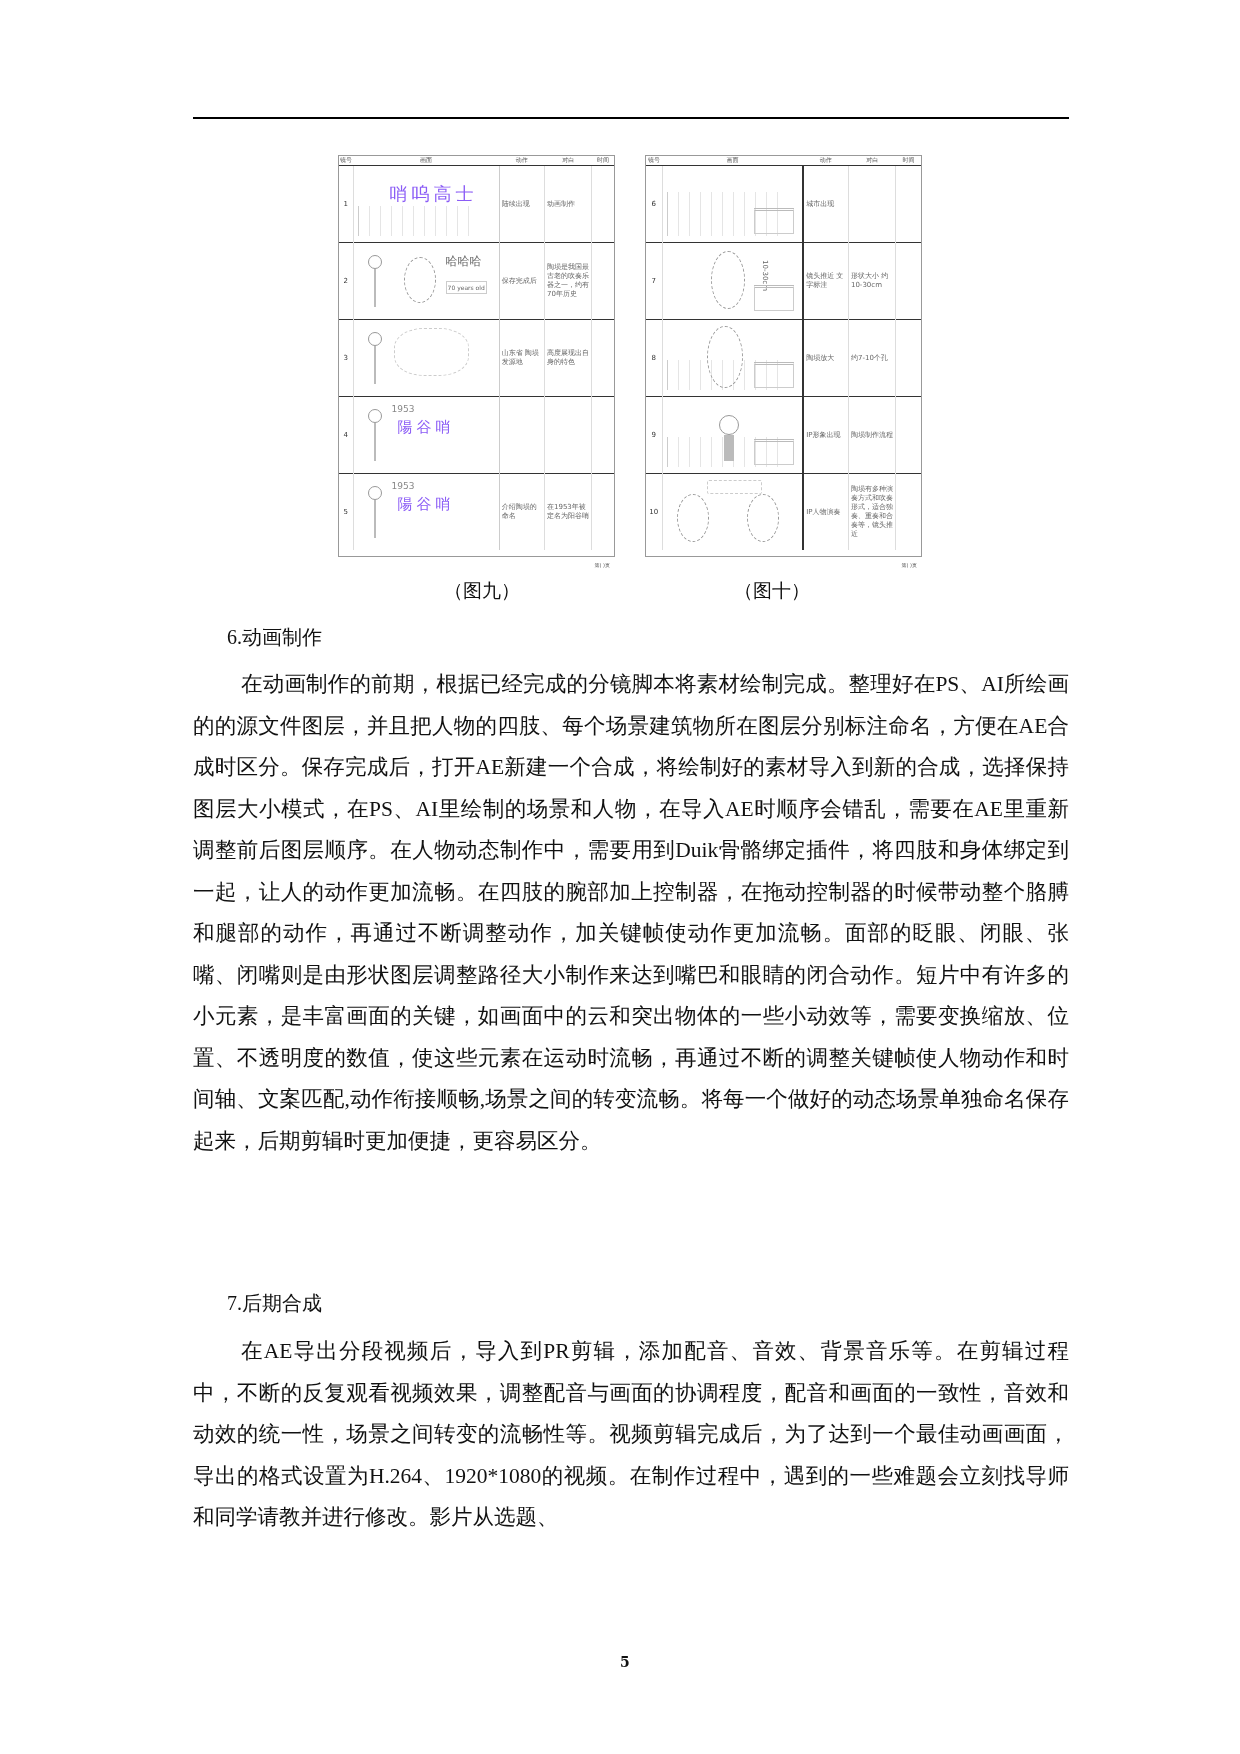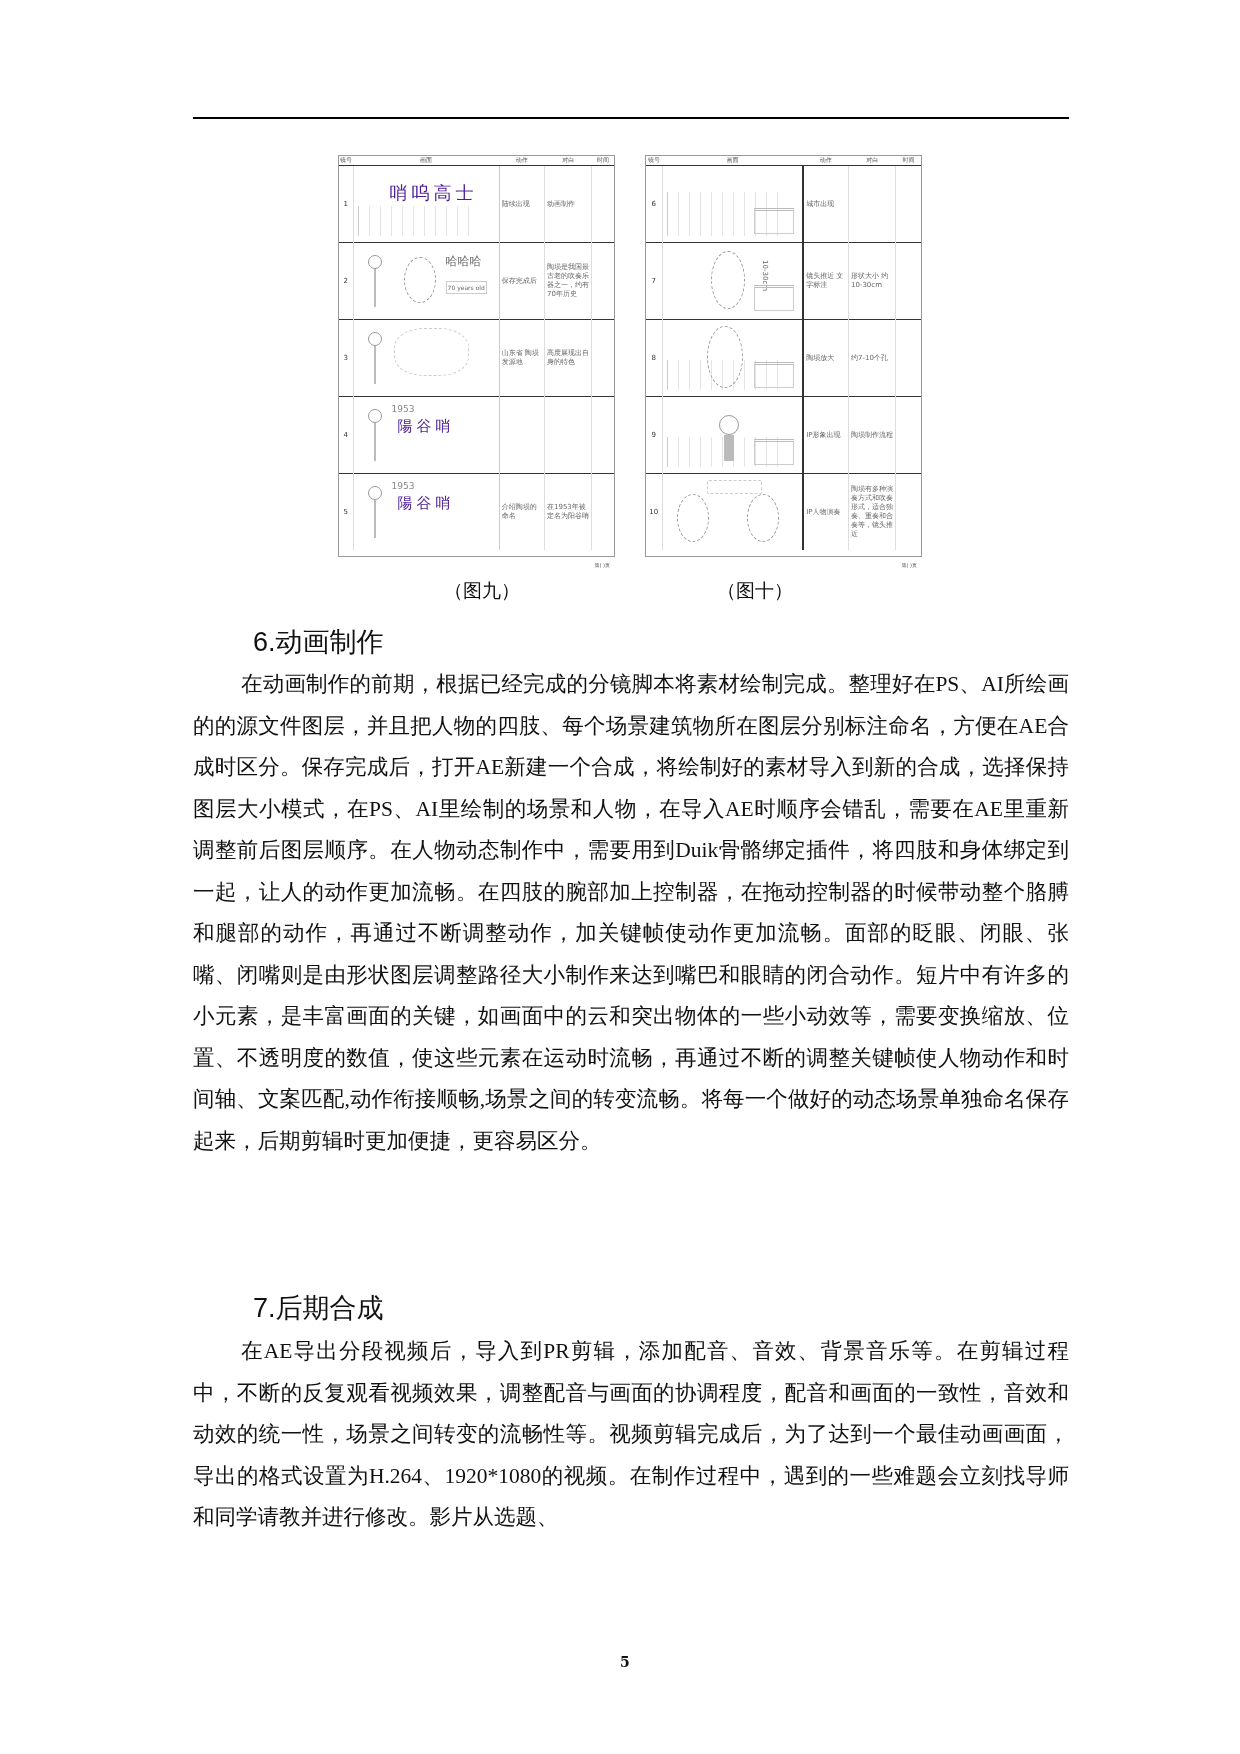--- a/index.html
+++ b/index.html
@@ -10,36 +10,36 @@
   .fig9 { left:338px; top:155px; width:275px; height:400px; }
   .fig10 { left:645px; top:155px; width:275px; height:400px; }
   .sb-table { width:100%; border-collapse:collapse; table-layout:fixed; font-family:"DejaVu Sans", sans-serif; }
   .sb-table th { font-size:6px; font-weight:normal; color:#555; border-bottom:1px solid #333; height:9px; padding:0; text-align:center; }
   .sb-table td { border-top:1px solid #333; font-size:7px; color:#666; vertical-align:middle; padding:0 2px; height:76px; line-height:9px; overflow:hidden; }
   .sb-table td.num { text-align:center; border-right:1px solid #ddd; font-size:7px; color:#333; }
   .sb-table td.pic { border-right:1px solid #ccc; position:relative; }
   .fig10 .sb-table td.pic { border-right:2px solid #333; }
   .sb-table td.act, .sb-table td.dlg { border-right:1px solid #ddd; }
   .sketch { position:absolute; inset:6px 4px; border:1px dashed #ccc; border-radius:2px; }
-  .sketch-title { position:absolute; left:36px; top:24px; font-size:18px; color:#4c1d95; font-family:Liberation Mono, monospace; letter-spacing:4px; }
+  .sketch-title { position:absolute; left:36px; top:24px; font-size:18px; color:#8b5cf6; font-family:Liberation Serif, serif; letter-spacing:4px; }
   .sketch-small { position:absolute; font-size:9px; color:#666; }
   .person { position:absolute; left:14px; top:12px; width:14px; height:52px; }
   .person .head { width:12px; height:12px; border:1px solid #999; border-radius:50%; margin:0 auto; }
   .person .body { width:2px; height:38px; background:#bbb; margin:0 auto; }
   .ocarina { position:absolute; width:30px; height:44px; border:1px dashed #999; border-radius:50%; }
   .skyline { position:absolute; left:4px; bottom:6px; width:110px; height:30px; border-left:1px solid #ccc; background:repeating-linear-gradient(90deg, transparent 0 10px, #e5e5e5 10px 11px); }
   .gate { position:absolute; right:8px; bottom:8px; width:38px; height:22px; border:1px solid #ccc; border-top:3px double #bbb; }
   .footnote { position:absolute; right:4px; bottom:-12px; font-size:5px; color:#555; font-family:"DejaVu Sans", sans-serif; }
 
   .caption { position:absolute; top:578px; font-size:19px; font-family:"DejaVu Serif", serif; }
   .cap9 { left:444px; }
-  .cap10 { left:717px; }
+  .cap10 { left:734px; }
 
   .body-text { position:absolute; left:193px; width:876px; font-size:21.5px; line-height:41.5px; font-family:Liberation Serif, serif; text-align:justify; }
-  .heading { position:absolute; font-size:27px; font-family:Liberation Sans, sans-serif; left:253px; }
+  .heading { position:absolute; font-size:20px; font-family:Liberation Serif, serif; left:227px; }
   .para { text-indent:48px; margin:0; }
   .page-num { position:absolute; left:620px; top:1654px; font-size:14px; font-weight:bold; font-family:"DejaVu Serif", serif; }
 </style>
 </head>
 <body>
 
 <div class="header-rule"></div>
 
 <div class="figure fig9">
   <table class="sb-table">

